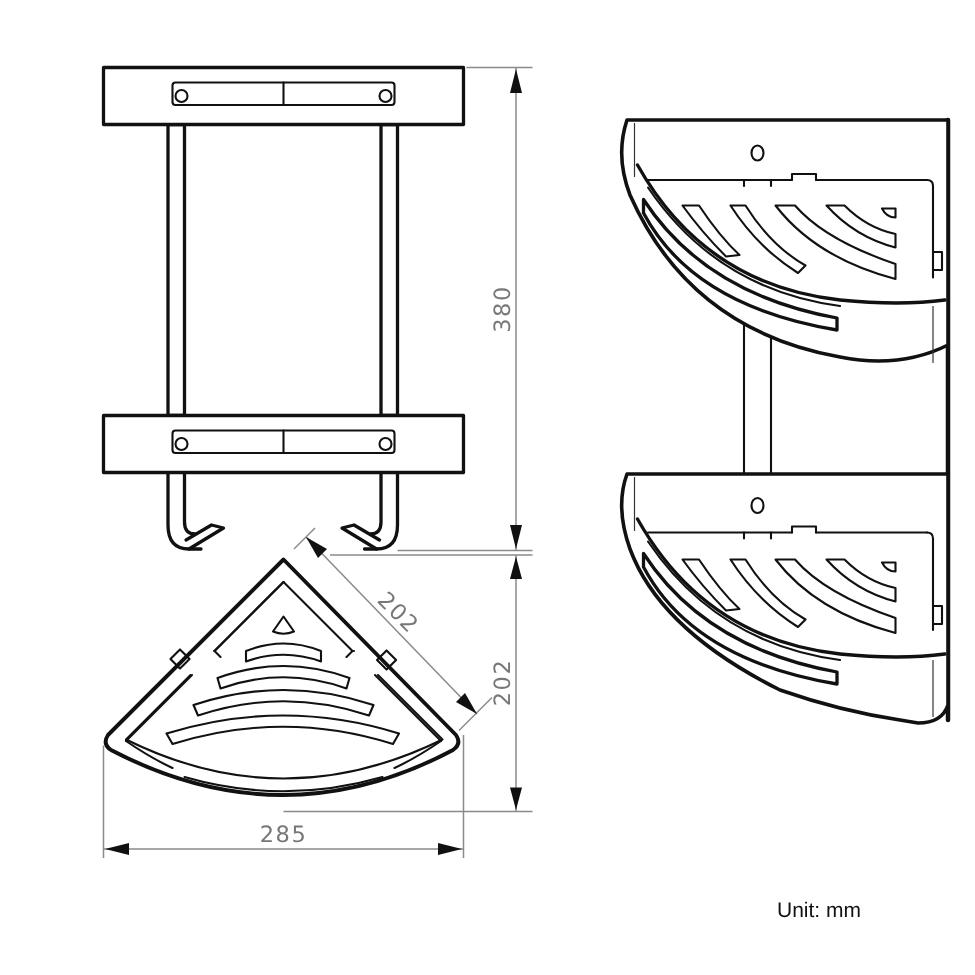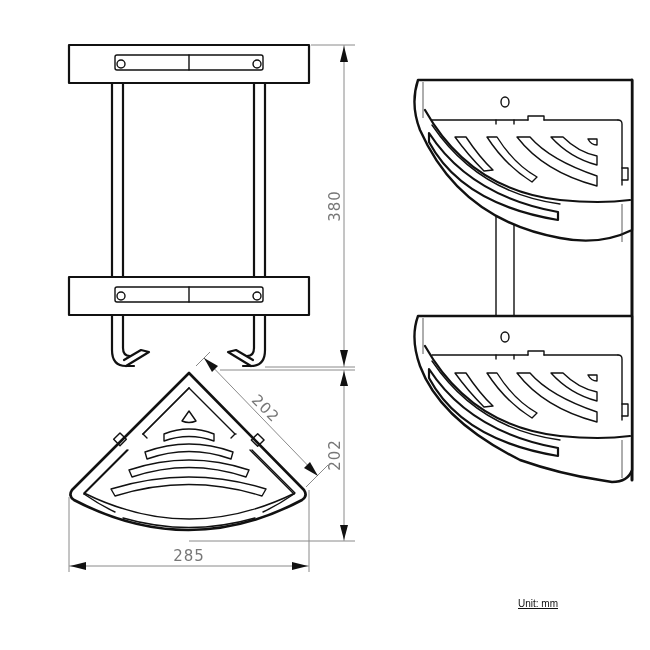--- a/index.html
+++ b/index.html
@@ -5,21 +5,21 @@
     html, body { margin: 0; padding: 0; background: #ffffff; }
     body { width: 650px; height: 650px; position: relative; overflow: hidden; font-family: "Liberation Sans", sans-serif; }
     #canvas { position: absolute; left: 0; top: 0; width: 650px; height: 650px; }
     .ol { fill: none; stroke: #111111; stroke-width: 2.2; stroke-linejoin: round; stroke-linecap: round; }
     .ol-thin { fill: none; stroke: #111111; stroke-width: 1.4; stroke-linejoin: round; stroke-linecap: round; }
     .ol-hair { fill: none; stroke: #333333; stroke-width: 0.8; }
     .fillw { fill: #ffffff; }
     .dim { fill: none; stroke: #8a8a8a; stroke-width: 1; }
     .arrow { fill: #111111; stroke: none; }
     .dimtext { font-family: "DejaVu Sans", sans-serif; font-size: 15px; fill: #777777; letter-spacing: 1px; }
-    .unit { position: absolute; left: 518px; top: 598px; font-family: "Liberation Sans", sans-serif; font-size: 10px; color: #111111; text-decoration: underline; }
+    .unit { position: absolute; left: 518px; top: 598px; font-family: "Liberation Sans", sans-serif; font-size: 14px; color: #111111; }
   </style>
 </head>
 <body>
 
 <svg id="canvas" viewBox="0 0 650 650" xmlns="http://www.w3.org/2000/svg">
 
   <g>
 
     <g>
       <rect class="ol fillw" x="112" y="83" width="11" height="194"></rect>

